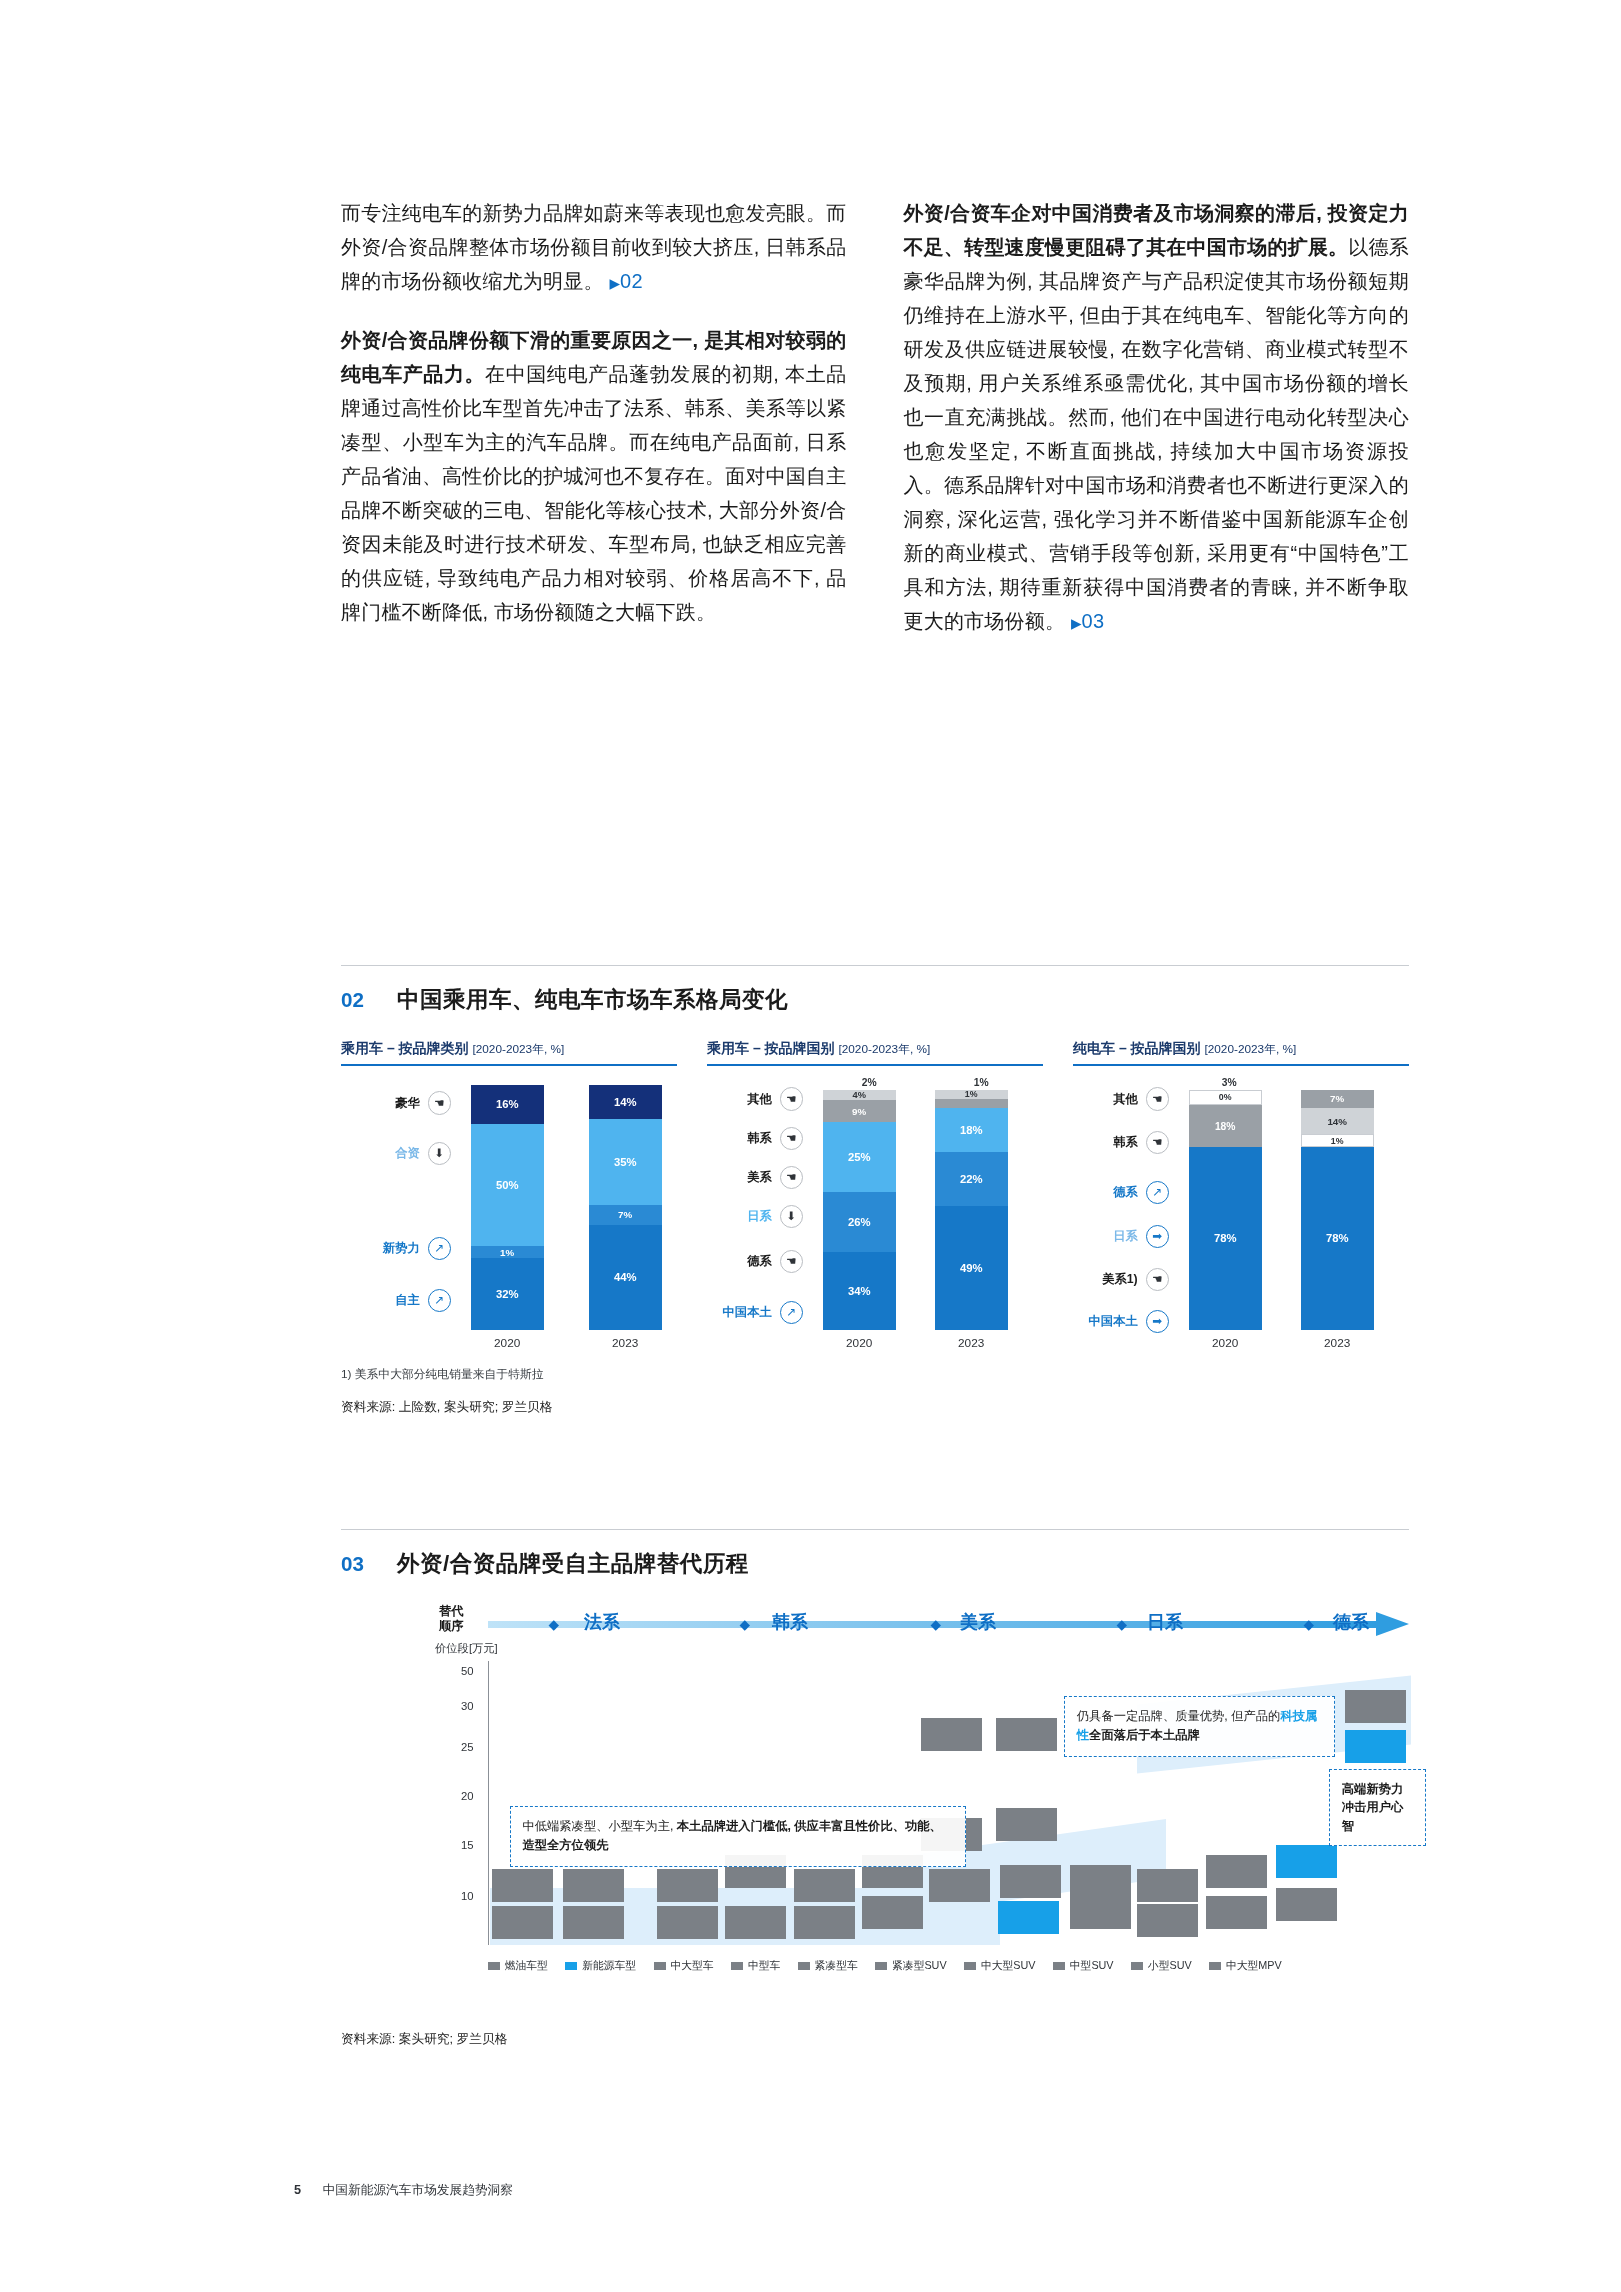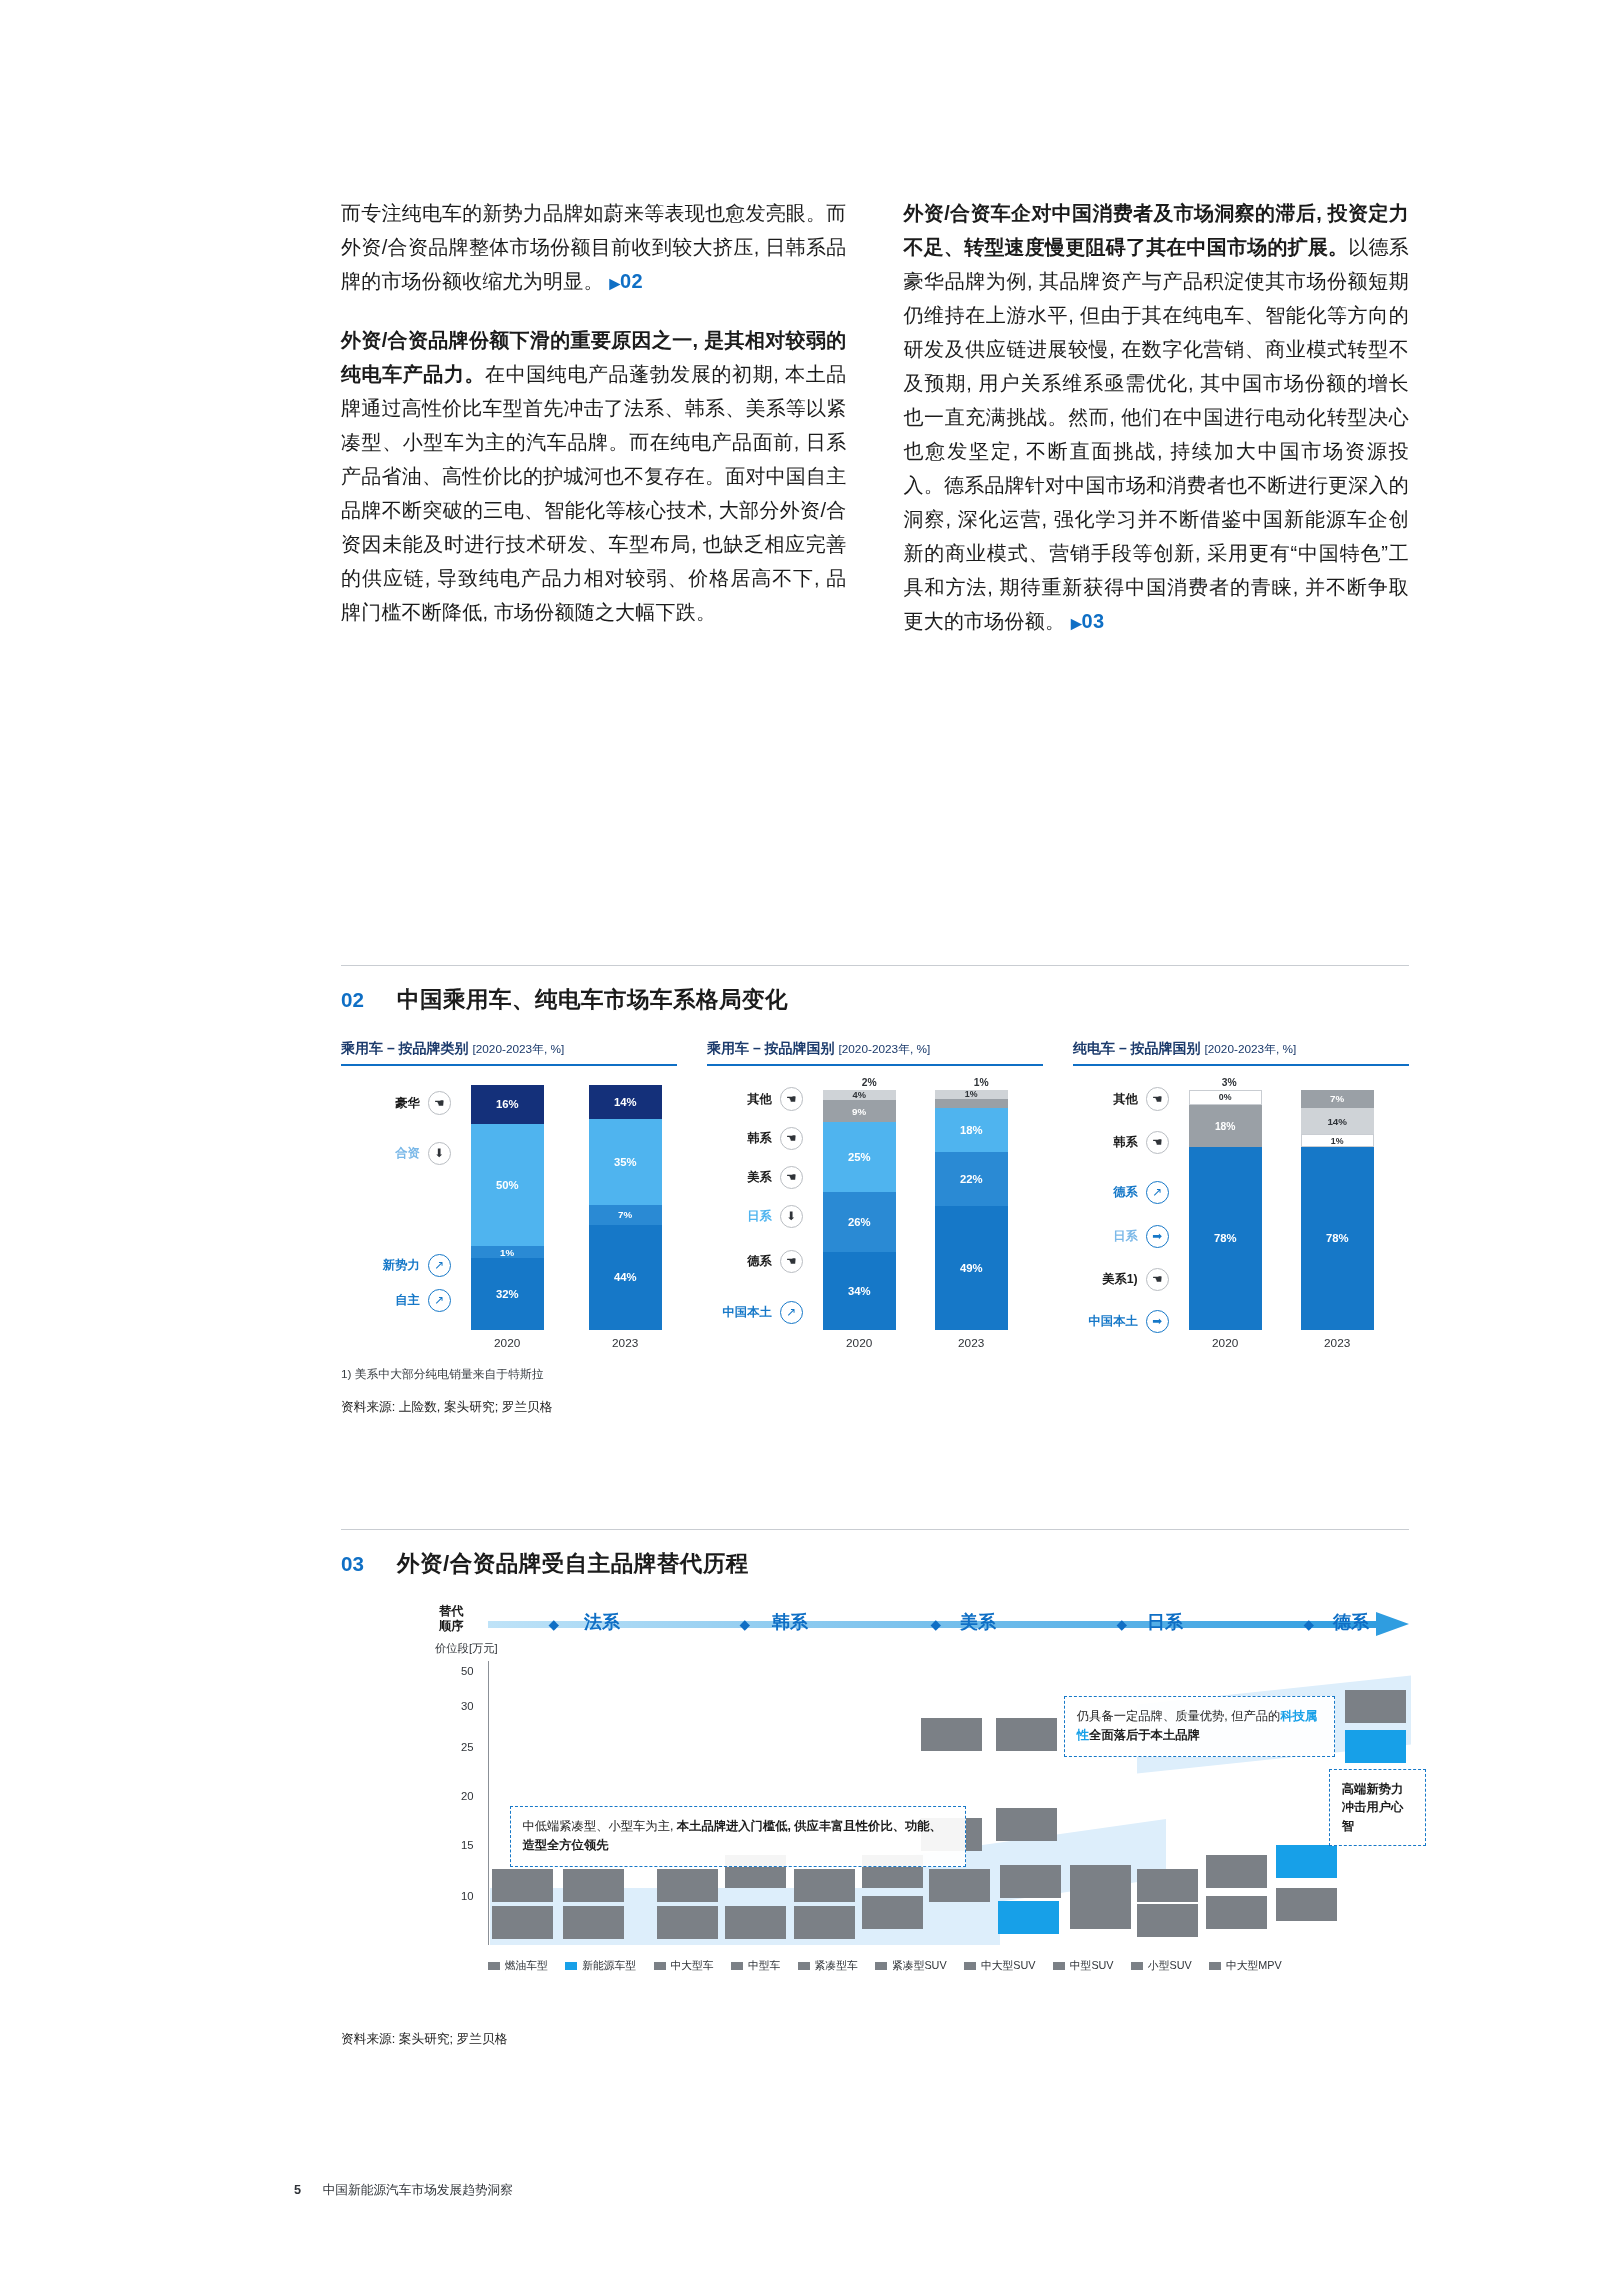--- a/index.html
+++ b/index.html
@@ -4,21 +4,21 @@
 <style>
   html,body{margin:0;padding:0;background:#ffffff;}
   body{width:1621px;height:2293px;font-family:"Liberation Sans",sans-serif;color:#1b1b1b;position:relative;overflow:hidden;}
   .page{position:absolute;inset:0;}
 
   
   .cols{position:absolute;left:341px;top:196px;width:1068px;display:flex;gap:57px;}
   .col{width:506px;}
   .col p{margin:0 0 21.6px 0;font-size:20px;line-height:34px;letter-spacing:0.2px;text-align:justify;}
   .bold{font-weight:bold;}
-  .ref{color:#0f6fc5;font-weight:bold;white-space:nowrap;}
+  .ref{color:#0f6fc5;font-weight:normal;white-space:nowrap;}
   .ref .tri{font-size:13.7px;}
 
   
   .section{position:absolute;left:341px;width:1068px;}
   .sec-rule{border-top:1px solid #c9cdd2;}
   .sec-head{display:flex;align-items:baseline;gap:33px;padding-top:17.6px;}
   .sec-num{color:#0f6fc5;font-weight:bold;font-size:20.6px;}
   .sec-title{font-weight:bold;font-size:22.5px;letter-spacing:0.5px;}
 
   
@@ -109,21 +109,21 @@
         <div class="plot">
           <div class="legend-col">
             <div class="legend-row" style="top:11.8px">
                 <span class="lbl">豪华</span>
                 <span class="badge">☚</span>
               </div>
             <div class="legend-row" style="top:62px">
                 <span class="lbl" style="color:#7ab8e8">合资</span>
                 <span class="badge">⬇</span>
               </div>
-            <div class="legend-row" style="top:174px">
+            <div class="legend-row" style="top:157px">
                 <span class="lbl" style="color:#1678c8">新势力</span>
                 <span class="badge blue">↗</span>
               </div>
             <div class="legend-row" style="top:209px">
                 <span class="lbl" style="color:#1678c8">自主</span>
                 <span class="badge blue">↗</span>
               </div>
           </div>
           <div class="bars">
             <div class="barwrap">

